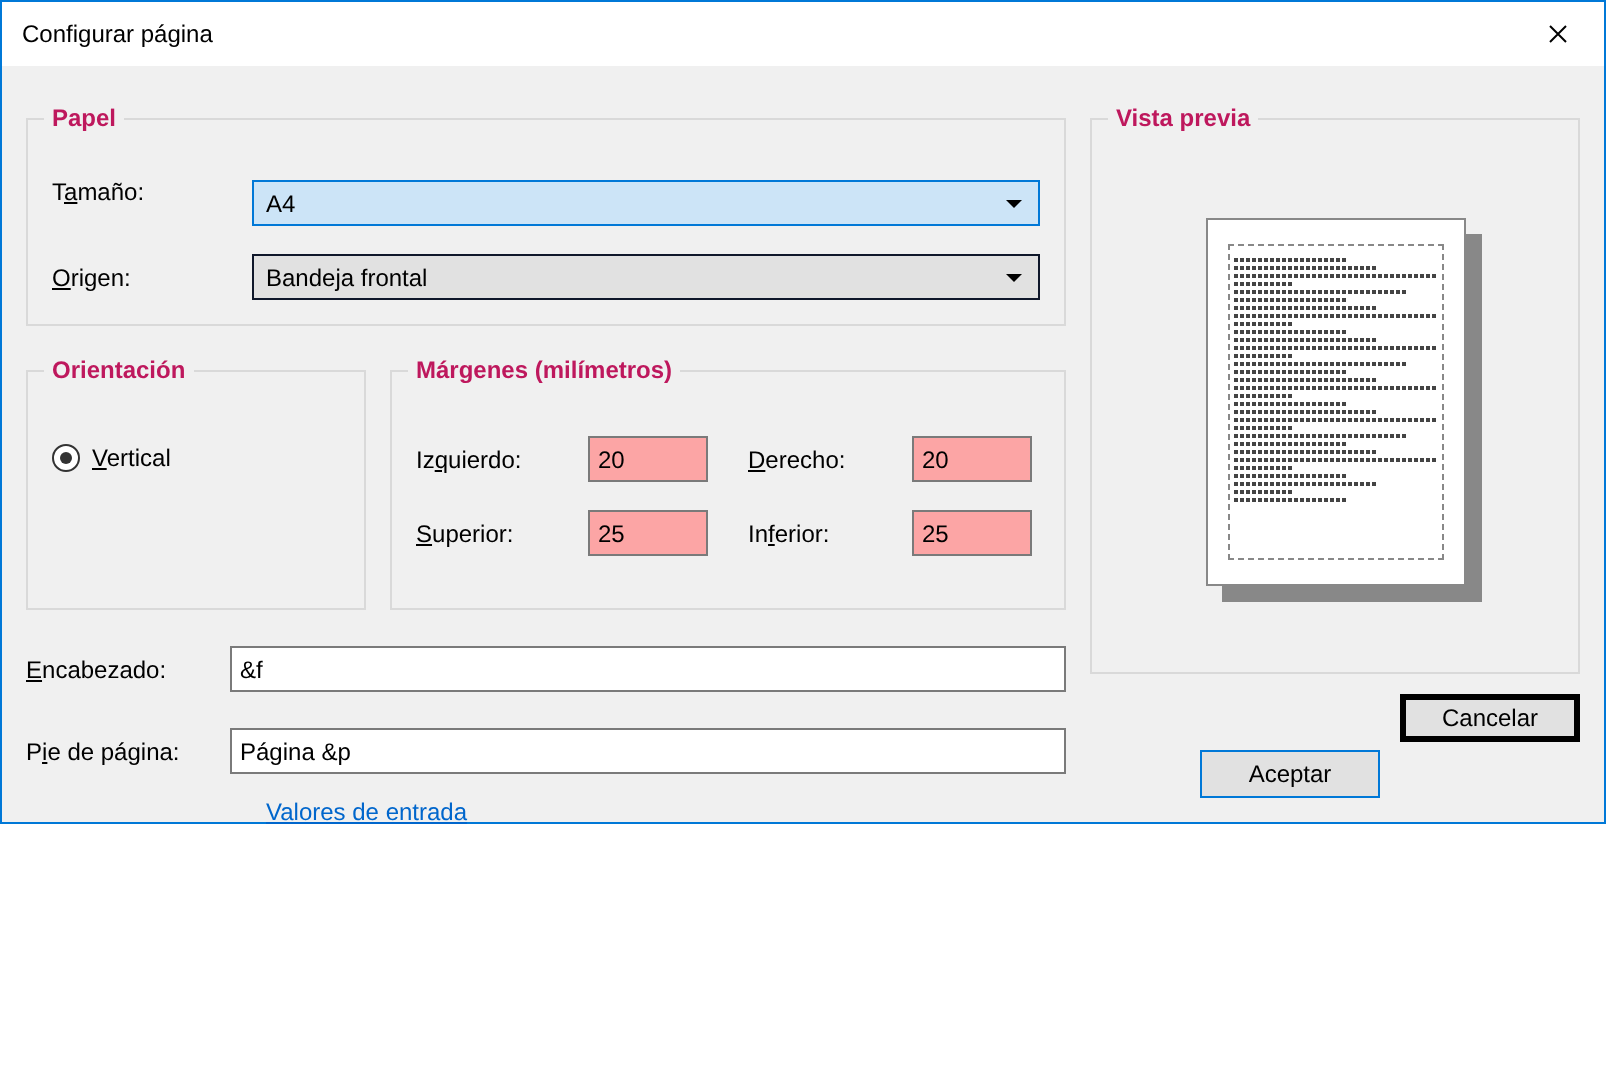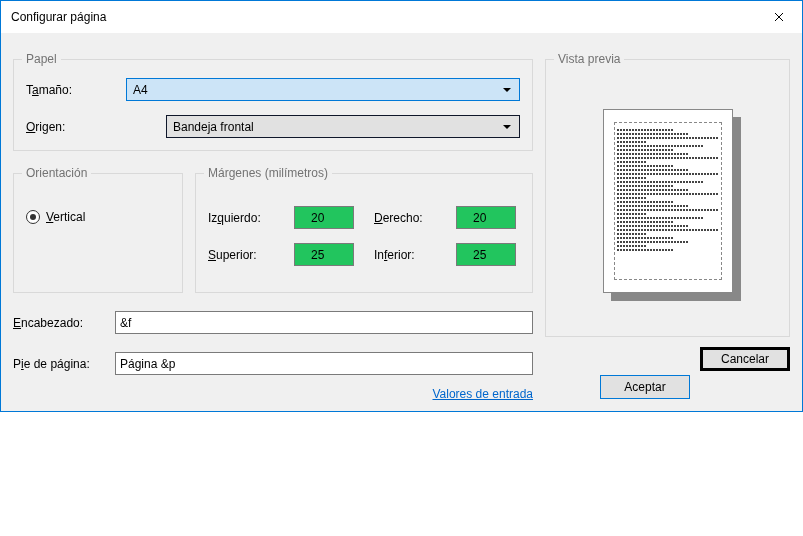--- a/index.html
+++ b/index.html
@@ -9,50 +9,50 @@
   .titlebar .title { color: #000; }
   .close { width: 46px; height: 32px; display: flex; align-items: center; justify-content: center; cursor: pointer; }
   .close svg { width: 10px; height: 10px; stroke: #000; stroke-width: 1; }
   .body { position: absolute; left:0; right:0; top:32px; bottom:0; background: #f0f0f0; padding: 12px 12px 12px 12px; }
 
   .cols { display: flex; gap: 12px; height: 100%; }
   .col-left { width: 520px; display: flex; flex-direction: column; }
   .col-right { flex: 1; display: flex; flex-direction: column; }
 
   .group { border: 1px solid #d9d9d9; position: relative; padding: 18px 12px 12px 12px; margin-top: 10px; }
-  .group > .legend { position: absolute; top: -8px; left: 8px; background: #f0f0f0; padding: 0 4px; color: #737373; }
+  .group > .legend { position: absolute; top: -8px; left: 8px; background: #f0f0f0; padding: 0 4px; color: #be185d; font-weight: bold; }
   .group.first { margin-top: 14px; }
 
   .row { display: flex; align-items: center; margin-bottom: 14px; }
-  .row:last-child { margin-bottom: 0; gap: 40px; }
+  .row:last-child { margin-bottom: 0; }
   .label { width: 100px; }
   .underline { text-decoration: underline; }
 
   .select { flex: 1; height: 23px; border: 1px solid #0f172a; background: #e1e1e1; display: flex; align-items: center; justify-content: space-between; padding: 0 8px 0 6px; cursor: pointer; }
-  .select.selected { background: #cce4f7; border: 1px solid #0078d7; }
+  .select.selected { background: #cce4f7; border: 1px solid #0078d7; margin-top: 12px; }
   .chevron { width: 0; height: 0; border-left: 4px solid transparent; border-right: 4px solid transparent; border-top: 4px solid #000; }
 
   .two-groups { display: flex; gap: 12px; margin-top: 12px; }
   .grp-orient { width: 170px; }
   .grp-margins { flex: 1; }
 
   .radio { display: flex; align-items: center; margin: 18px 0; cursor: pointer; }
   .radio .circle { width: 14px; height: 14px; border: 1px solid #333; border-radius: 50%; margin-right: 6px; display:flex; align-items:center; justify-content:center; background:#fff;}
   .radio .dot { width: 6px; height: 6px; background: #333; border-radius: 50%; }
 
   .margin-row { display: flex; align-items: center; gap: 20px; margin: 14px 0; }
   .mlabel { width: 66px; }
   .mlabel2 { width: 62px; text-align: left; }
-  .tin { width: 60px; height: 23px; border: 1px solid #7a7a7a; background: #22c55e; padding: 0 16px; }
+  .tin { width: 60px; height: 23px; border: 1px solid #7a7a7a; background: #fca5a5; padding: 0 4px; }
 
   .field-row { display: flex; align-items: center; margin-top: 18px; }
   .flabel { width: 102px; }
   .tin-wide { flex:1; height: 23px; border: 1px solid #7a7a7a; background: #fff; padding: 0 4px; }
 
-  .link { color: #0066cc; text-decoration: underline; cursor: pointer; margin-top: 12px; margin-left: 120px; display: inline-block; text-align: right; }
+  .link { color: #0066cc; text-decoration: underline; cursor: pointer; margin-top: 12px; margin-left: 120px; display: inline-block; }
 
   .preview-group { flex: 1; display: flex; flex-direction: column; }
   .preview-area { flex:1; display:flex; align-items:center; justify-content:center; }
   .page-shadow { position: relative; }
   .page-shadow::after { content:""; position:absolute; left:8px; top:8px; right:-8px; bottom:-8px; background:#888; z-index:0; }
   .page { position: relative; z-index:1; width: 130px; height: 184px; background:#fff; border:1px solid #888; padding:12px; }
   .page .dashed { position:absolute; left:10px; right:10px; top:12px; bottom:12px; border:1px dashed #888; padding:4px 2px; overflow:hidden; }
   .line { height:2px; margin:2px 0; background: repeating-linear-gradient(90deg,#444 0 2px, transparent 2px 3px); }
   .line.w1 { width: 55%; } .line.w2 { width: 85%; } .line.w3 { width: 100%; } .line.w0 { width: 30%; } .line.w4{width:70%;}
 

